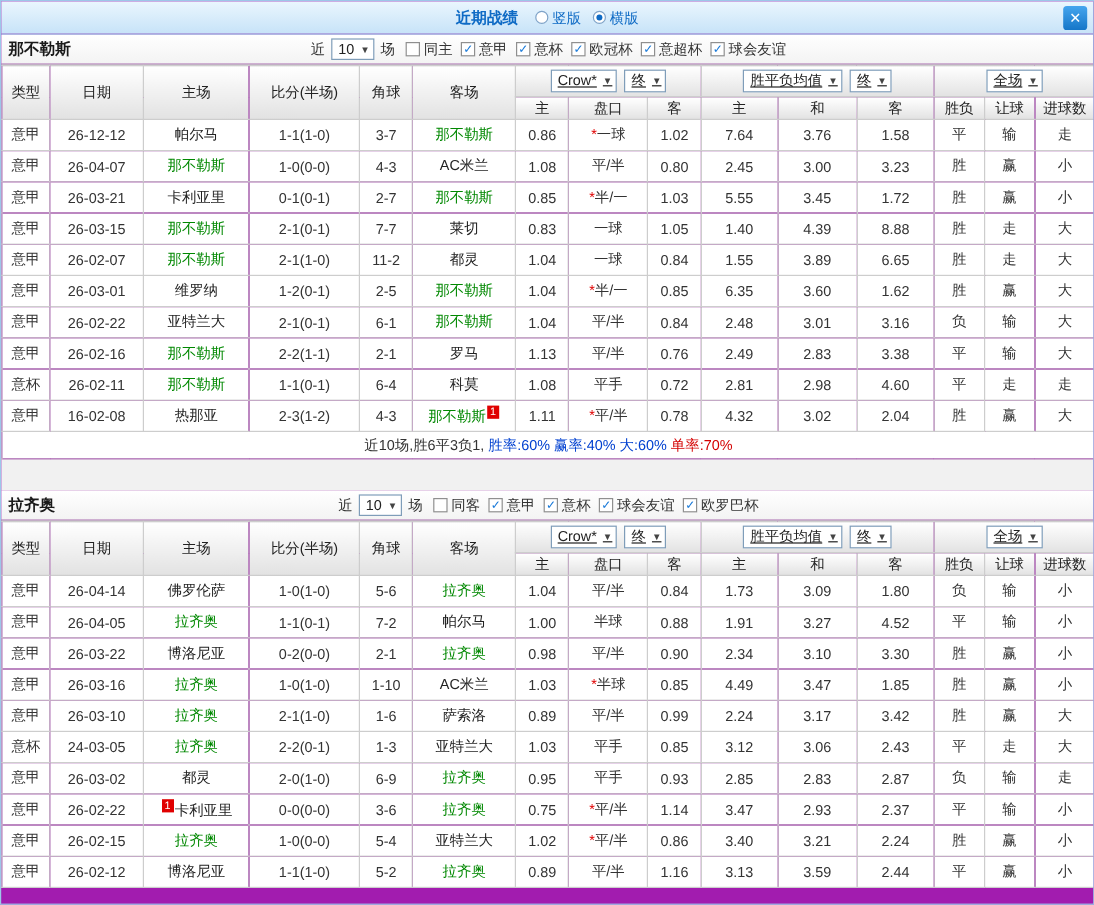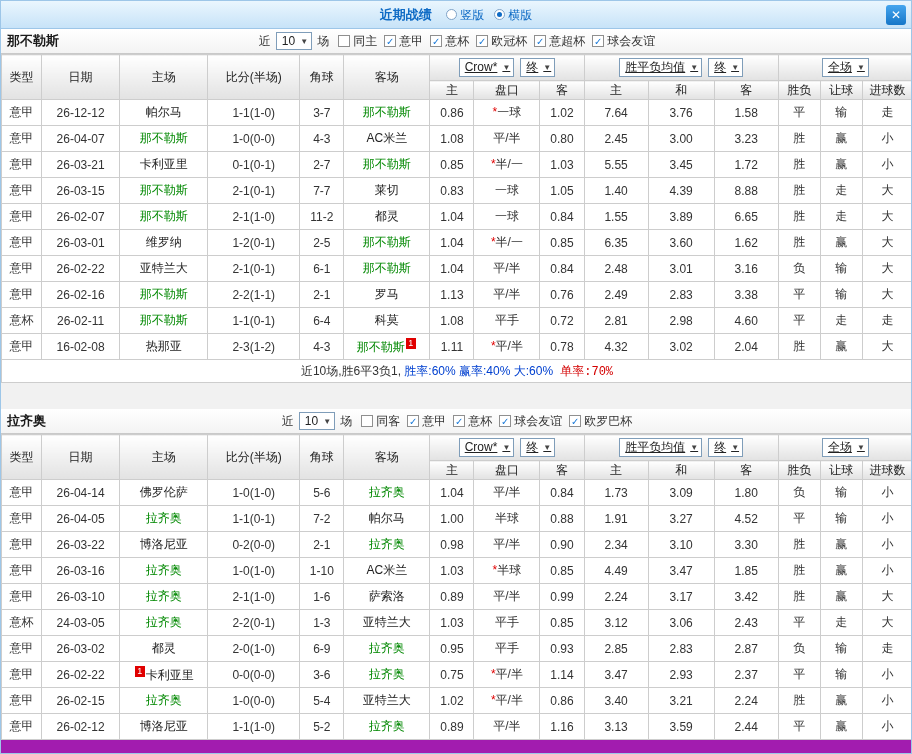--- a/index.html
+++ b/index.html
@@ -50,21 +50,21 @@
   td.pan    { color:#333; }
   .pan-star { color:#e00000; }
   .team-green { color:#008800; }
   .team-plain { color:#222; }
   .badge { display:inline-block; background:#e00000; color:#fff; font-size:9px; min-width:10px;
            height:11px; line-height:11px; text-align:center; vertical-align:super; margin:0 1px; }
   td.res-r { color:#e00000; }
   td.res-g { color:#009100; }
   td.res-b { color:#0040d0; }
   tr.summary td { height:23px; background:#fff; }
-  .sum-dark { color:#333; } .sum-blue { color:#0040d0; } .sum-red { color:#d40000;font-family:Liberation Mono, monospace; }
+  .sum-dark { color:#333; } .sum-blue { color:#0040d0; } .sum-red { color:#d40000; }
 
   .section-gap { height:26px; background:#f1f1f1; }
 </style>
 </head>
 <body>
 
 <div class="app">
   <div class="topbar">
     <div class="topbar-center">
       <span class="title">近期战绩</span>

